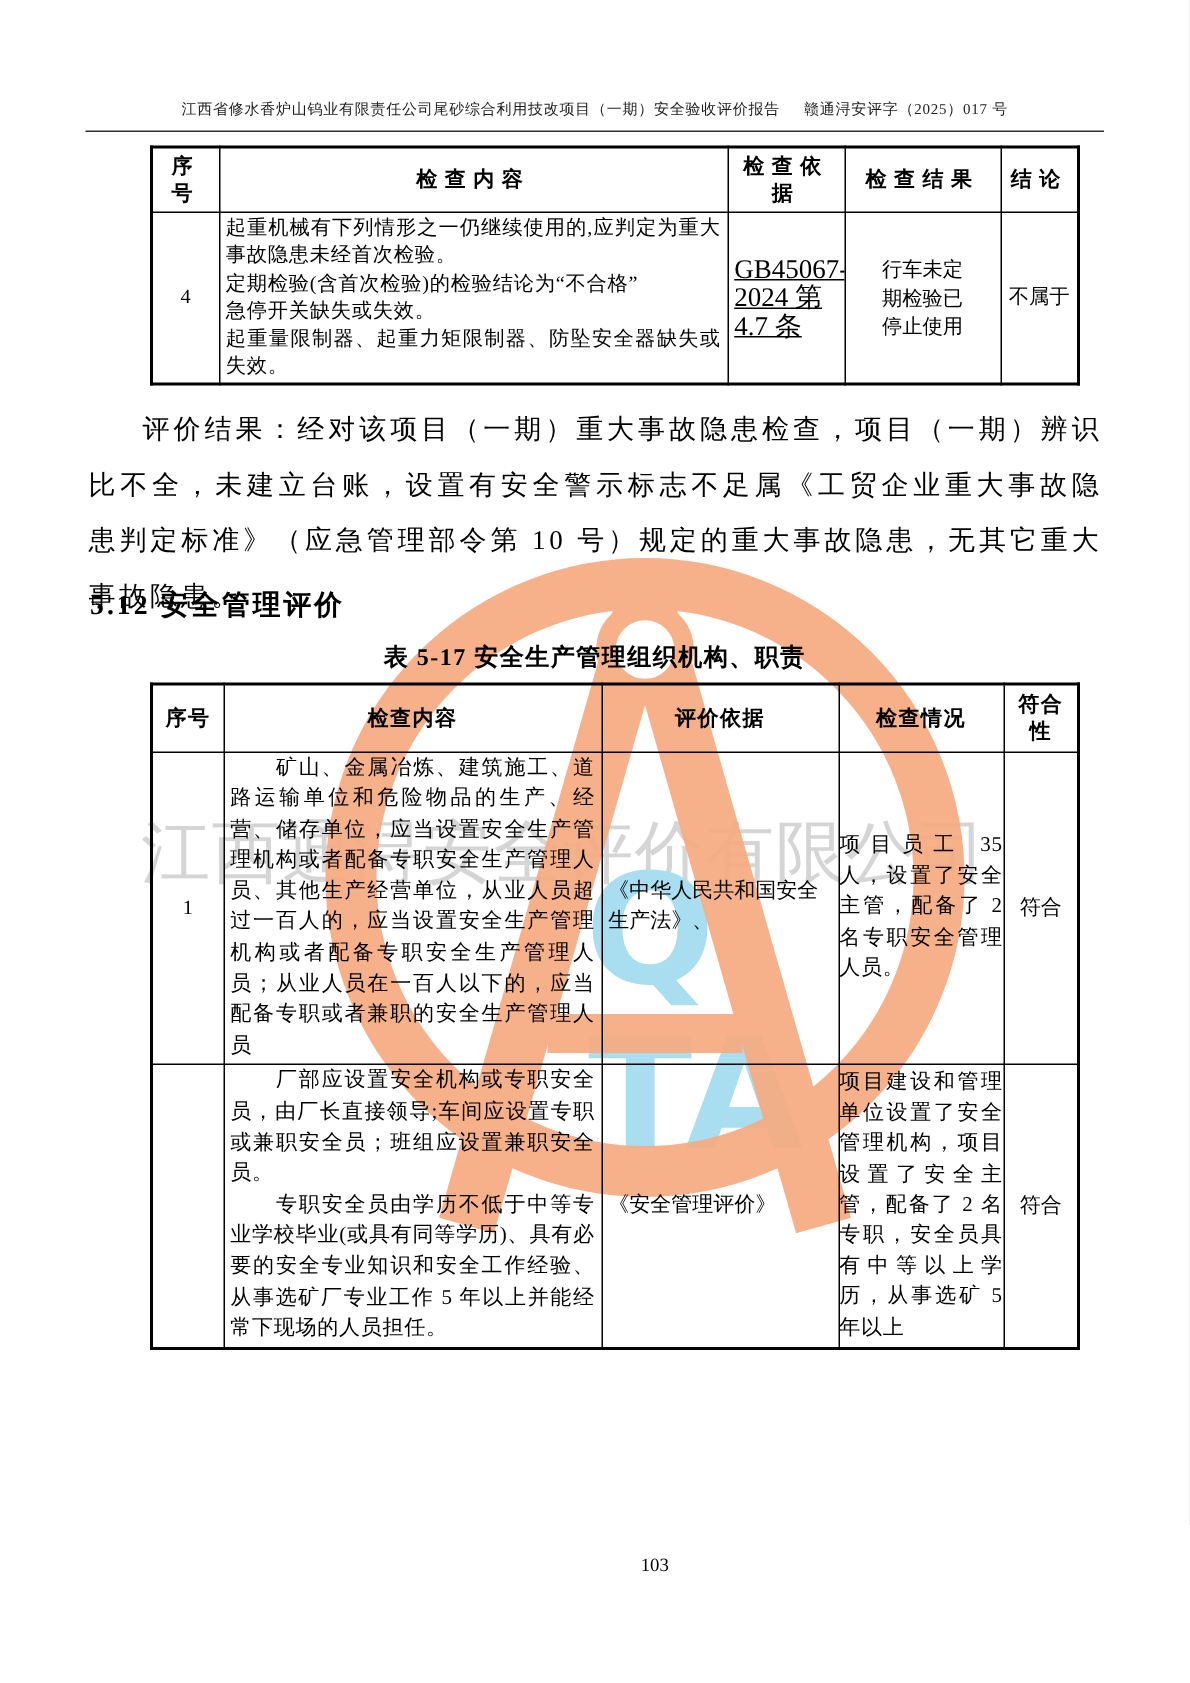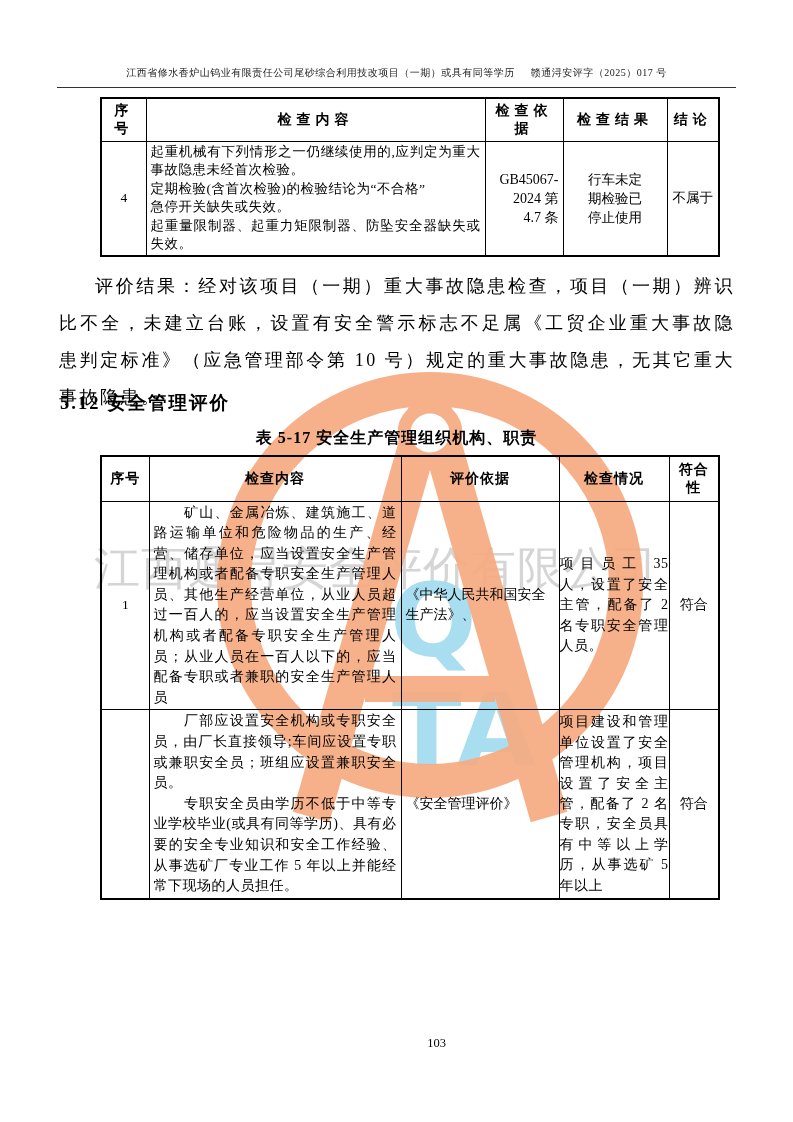--- a/index.html
+++ b/index.html
@@ -62,21 +62,21 @@
   .t2 tr.r2{height:178px;}
   .t2 th{letter-spacing:1px;padding:1px 6px;}
   .cell-no{text-align:center;font-size:13.5px;}
   .cell-content{
     text-align:justify;text-justify:inter-character;
     white-space:pre-line;padding:1px 4px;letter-spacing:.5px;
   }
   .t1 .cell-content{line-height:18.6px;}
   .t2 .cell-content{line-height:20.6px;}
   .cell-basis{white-space:pre-line;padding:1px 4px;line-height:20px;}
-  .t1 .cell-basis{text-align:right;line-height:19px;font-size:14px;}
+  .t1 .cell-basis{text-align:left;line-height:19px;font-size:18px;text-decoration:underline;}
   .cell-result{text-align:center;line-height:19px;padding:1px 21px;}
   .cell-situation{
     text-align:justify;text-justify:inter-character;
     line-height:20.4px;padding:1px 0;letter-spacing:.5px;
   }
   .cell-conclusion{text-align:center;padding:1px 2px;}
   .eval-paragraph{
     position:absolute;top:268px;left:59px;width:676px;
     font-size:18px;line-height:37px;letter-spacing:2.5px;
     text-align:justify;text-justify:inter-character;
@@ -109,21 +109,21 @@
       <path d="M235,48 L116,464" stroke="#f7ab81" stroke-width="38" fill="none"></path>
       <path d="M235,48 L354,464" stroke="#f7ab81" stroke-width="38" fill="none"></path>
       <path d="M170,336 L300,336" stroke="#f7ab81" stroke-width="26" fill="none"></path>
       <circle cx="235" cy="80" r="26" fill="#ffffff" stroke="#f7ab81" stroke-width="13"></circle>
     </svg>
   </div>
 
   <div class="content">
 
     <div class="doc-header">
-      <span>江西省修水香炉山钨业有限责任公司尾砂综合利用技改项目（一期）或具有同等学历</span><span class="gap"></span><span>赣通浔安评字（2025）017 号</span>
+      <span>江西省修水香炉山钨业有限责任公司尾砂综合利用技改项目（一期）安全验收评价报告</span><span class="gap"></span><span>赣通浔安评字（2025）017 号</span>
     </div>
     <div class="header-rule"></div>
 
     <table class="doc t1">
       <colgroup>
         <col style="width:45px">
           <col style="width:339px">
           <col style="width:78px">
           <col style="width:104px">
           <col style="width:52px">

